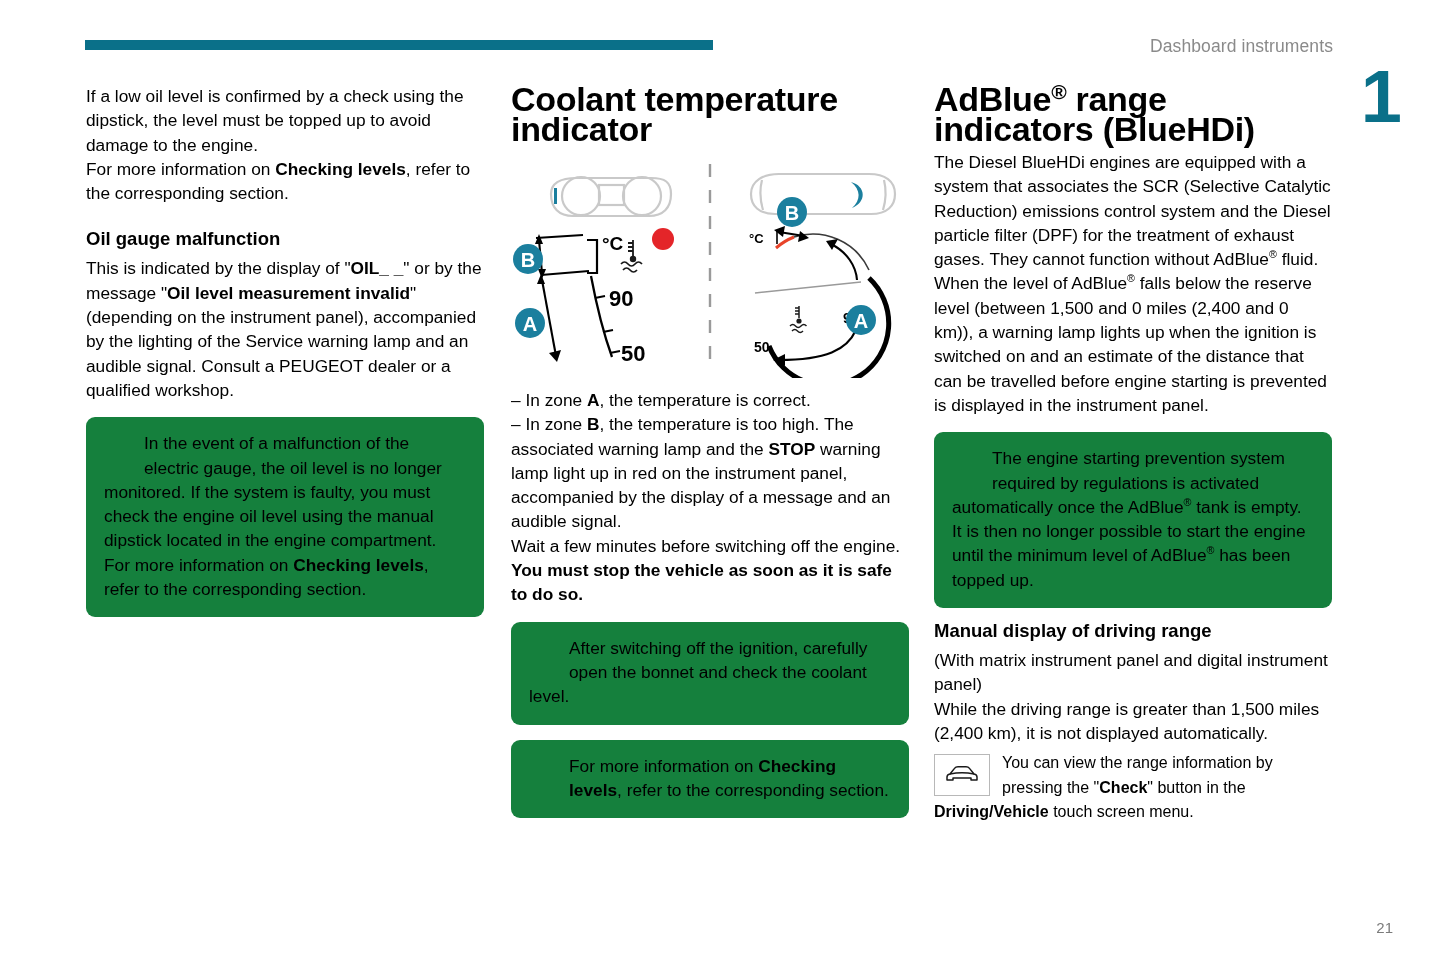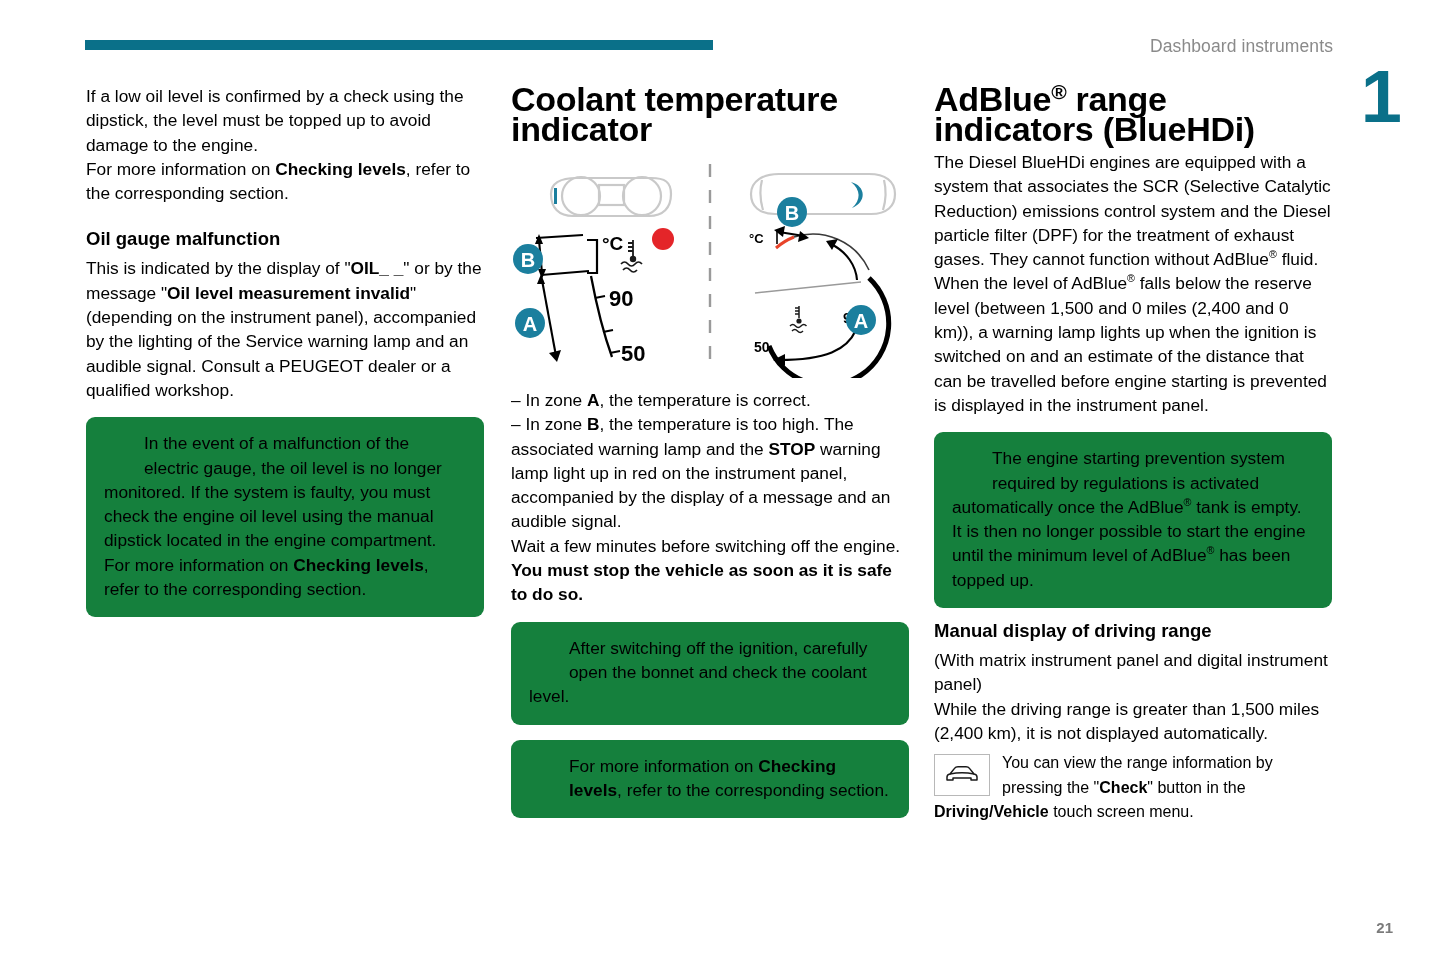--- a/index.html
+++ b/index.html
@@ -47,21 +47,21 @@
     font-weight: bold;
     color: #0a7089;
     line-height: 1;
     letter-spacing: -2px;
   }
   .page-number {
     position: absolute;
     right: 52px;
     bottom: 27px;
     font-size: 15px;
-    font-weight: bold;
+    font-weight: normal;
     color: #7b7b7b;
   }
 
   
   .col {
     position: absolute;
     top: 84px;
     font-size: 17.3px;
     line-height: 24.3px;
   }

